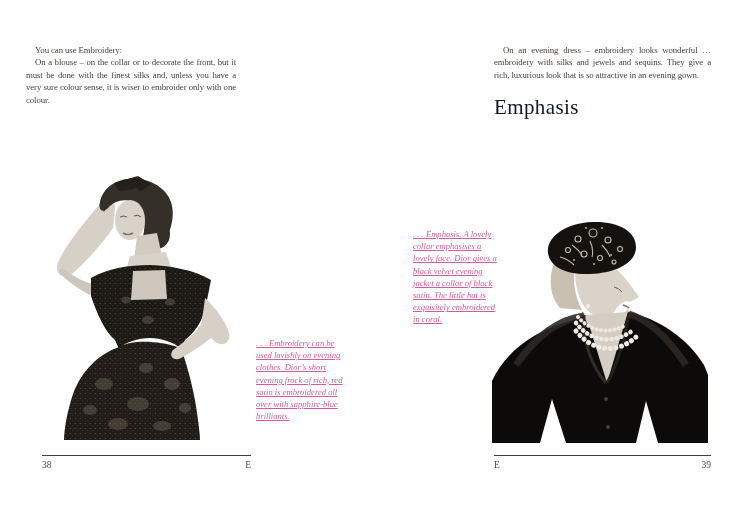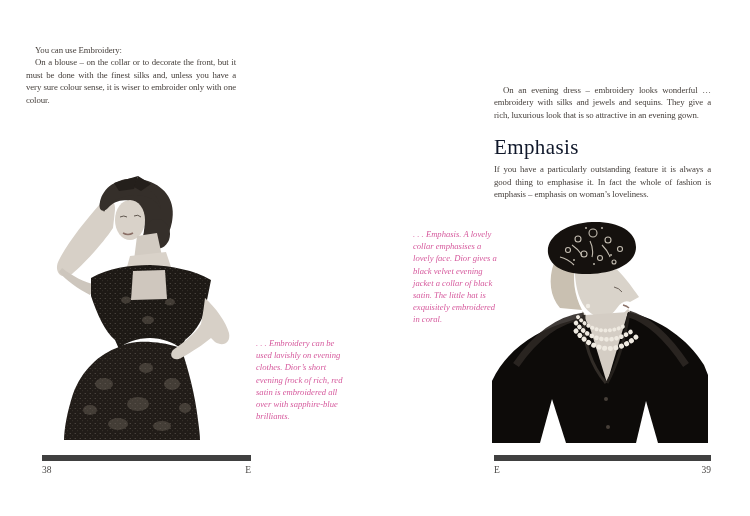--- a/index.html
+++ b/index.html
@@ -15,48 +15,49 @@
     position: absolute;
     color: #453f3b;
     font-size: 8.8px;
     line-height: 12.45px;
     text-align: justify;
     letter-spacing: -0.1px;
   }
   .body-text p { margin: 0; text-indent: 9px; }
   .body-text p.noindent { text-indent: 0; }
   .left-text  { left: 26px;  top: 44px; width: 210px; }
-  .right-text { left: 494px; top: 44px; width: 217px; margin-top: 40px; }
+  .right-text { left: 494px; top: 44px; width: 217px; }
 
   h2.section-heading {
     font-weight: normal;
     font-size: 21px;
     line-height: 22px;
     margin: 15px 0 5px 0;
     text-indent: 0;
     letter-spacing: 0.4px;
     text-align: left;
   }
 
   
   .caption {
     position: absolute;
     font-style: italic;
     font-size: 8.6px;
     line-height: 12.2px;
     text-align: left;
+    text-decoration: underline;
   }
   .caption-left  { left: 256px; top: 337px; width: 94px; }
   .caption-right { left: 413px; top: 228px; width: 85px; }
 
   
   .footer {
     position: absolute;
     top: 455px;
-    border-top: 6px solid #404040;
+    border-top: 1px solid #404040;
     display: flex;
     justify-content: space-between;
     align-items: flex-start;
     color: #4c4a48;
     font-size: 9.5px;
     padding-top: 4px;
   }
   .footer-left  { left: 42px;  width: 209px; }
   .footer-right { left: 494px; width: 217px; }
   .footer span { display: block; }
@@ -150,21 +151,20 @@
       <span>38</span>
       <span>E</span>
     </div>
   </div>
 
   <div>
 
     <div class="body-text right-text">
       <p>On an evening dress – embroidery looks wonderful … embroidery with silks and jewels and sequins. They give a rich, luxurious look that is so attractive in an evening gown.</p>
       <h2 class="section-heading" style="color: #0f172a;">Emphasis</h2>
-      <p class="noindent">If you have a particularly outstanding feature it is always a good thing to emphasise it. In fact the whole of fashion is emphasis – emphasis on woman’s loveliness.</p>
     </div>
 
     <div class="caption caption-right" style="color: rgb(214, 90, 157);">. . . Emphasis. A lovely collar emphasises a lovely face. Dior gives a black velvet evening jacket a collar of black satin. The little hat is exquisitely embroidered in coral.</div>
 
     <div class="photo photo-right">
       <svg viewBox="0 0 220 230" xmlns="http://www.w3.org/2000/svg">
 
         <path d="M64,50 C58,66 60,84 70,95 L92,97 C84,82 82,64 86,50 Z" fill="#c9c0b1"></path>
 
         <g>

